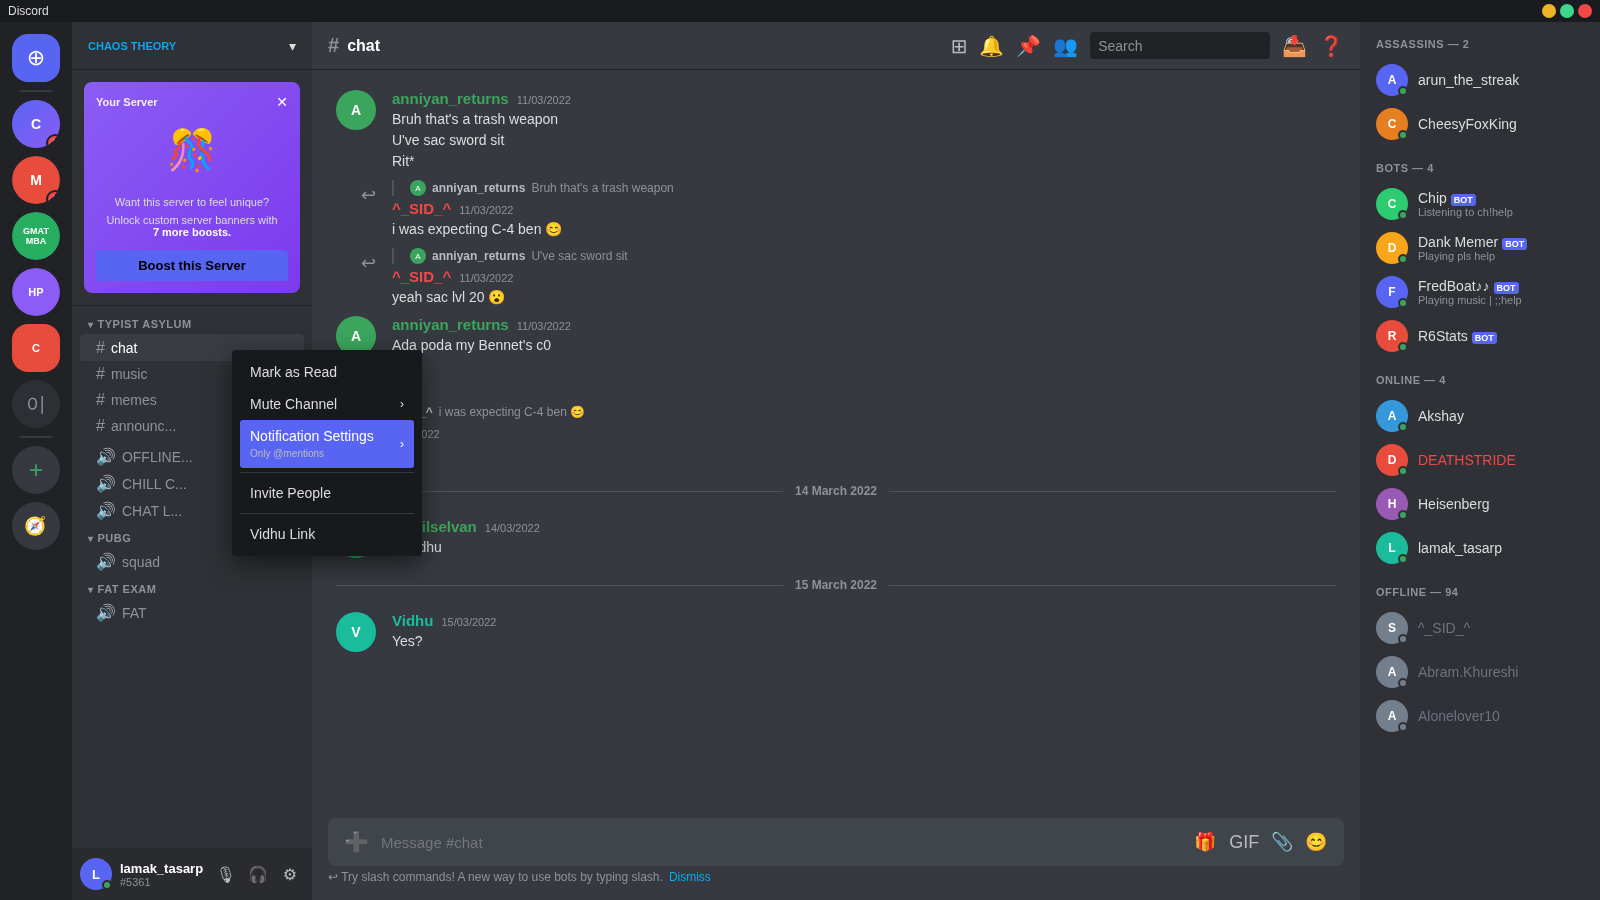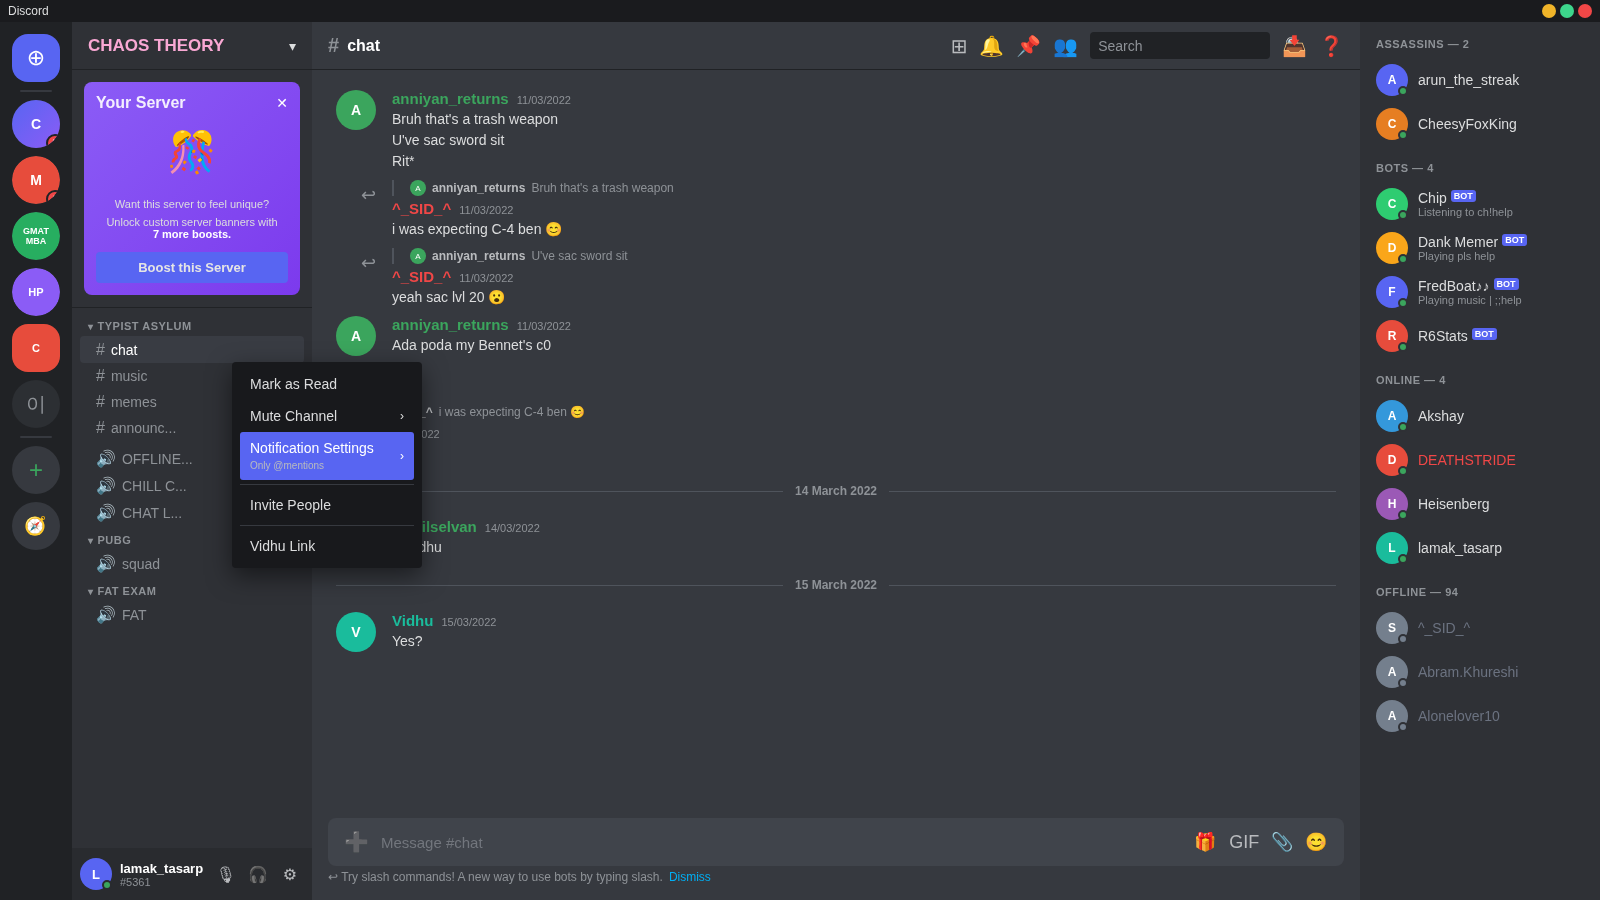--- a/index.html
+++ b/index.html
@@ -23,46 +23,46 @@
     .server-icon { width: 48px; height: 48px; border-radius: 50%; background: #5865f2; display: flex; align-items: center; justify-content: center; cursor: pointer; position: relative; transition: border-radius 0.2s; }
     .server-icon.active { border-radius: 16px; }
     .server-divider { width: 32px; height: 2px; background: #36393f; border-radius: 1px; }
     .badge { position: absolute; bottom: -4px; right: -4px; background: #f04747; color: white; border-radius: 50%; width: 18px; height: 18px; font-size: 10px; display: flex; align-items: center; justify-content: center; border: 2px solid #202225; }
     .add-server { width: 48px; height: 48px; border-radius: 50%; background: #36393f; display: flex; align-items: center; justify-content: center; cursor: pointer; color: #3ba55d; font-size: 24px; }
     .discover-icon { width: 48px; height: 48px; border-radius: 50%; background: #36393f; display: flex; align-items: center; justify-content: center; cursor: pointer; color: #3ba55d; font-size: 18px; }
 
     
     .channel-sidebar { width: 240px; background: #2f3136; display: flex; flex-direction: column; flex-shrink: 0; position: relative; }
     .server-header { height: 48px; display: flex; align-items: center; justify-content: space-between; padding: 0 16px; border-bottom: 1px solid #202225; cursor: pointer; background: #2f3136; }
-    .server-name { color: #f9a8d4; font-weight: 700; font-size: 17px; }
+    .server-name { color: #0ea5e9; font-weight: 700; font-size: 11px; }
     .server-header-chevron { color: #dcddde; font-size: 14px; }
     
     
     .boost-panel { background: #2f3136; padding: 12px; border-bottom: 1px solid #202225; }
     .boost-card { background: linear-gradient(135deg, #8b5cf6, #7c3aed); border-radius: 8px; padding: 12px; position: relative; overflow: hidden; }
-    .boost-card-header { color: white; font-size: 16px; font-weight: 600; opacity: 0.9; }
+    .boost-card-header { color: white; font-size: 11px; font-weight: 600; opacity: 0.9; }
     .boost-card-img { width: 100%; height: 80px; display: flex; align-items: center; justify-content: center; }
     .boost-img-placeholder { font-size: 40px; }
     .boost-text { color: #dcddde; font-size: 11px; text-align: center; margin: 6px 0; }
     .boost-text strong { color: white; }
-    .boost-btn { width: 100%; background: #5865f2; color: #e5e5e5; border: none; border-radius: 4px; padding: 8px; font-size: 13px; font-weight: 600; cursor: pointer; margin-top: 6px; }
+    .boost-btn { width: 100%; background: #5865f2; color: #000000; border: none; border-radius: 4px; padding: 8px; font-size: 13px; font-weight: 600; cursor: pointer; margin-top: 6px; }
 
     .channel-list { flex: 1; overflow-y: auto; padding: 8px 0; }
     .channel-category { margin-bottom: 4px; }
     .category-header { display: flex; align-items: center; padding: 4px 16px; cursor: pointer; color: #8e9297; font-size: 11px; font-weight: 700; text-transform: uppercase; letter-spacing: 0.5px; }
     .category-chevron { margin-right: 4px; font-size: 10px; }
     .channel-item { display: flex; align-items: center; padding: 4px 8px 4px 16px; margin: 0 8px; border-radius: 4px; cursor: pointer; color: #8e9297; font-size: 14px; gap: 6px; position: relative; }
     .channel-item:hover, .channel-item.active { background: #393c43; color: #dcddde; }
     .channel-item.active { color: #fff; }
     .channel-icon { font-size: 16px; color: #8e9297; }
     .channel-name { flex: 1; overflow: hidden; text-overflow: ellipsis; white-space: nowrap; }
     .channel-add { margin-left: auto; font-size: 16px; opacity: 0; }
 
     
-    .context-menu { position: absolute; left: 160px; top: 340px; background: #18191c; border-radius: 4px; padding: 6px 8px; z-index: 1000; width: 190px; box-shadow: 0 8px 24px rgba(0,0,0,0.5); }
+    .context-menu { position: absolute; left: 160px; top: 328px; background: #18191c; border-radius: 4px; padding: 6px 8px; z-index: 1000; width: 190px; box-shadow: 0 8px 24px rgba(0,0,0,0.5); }
     .ctx-item { padding: 8px 10px; border-radius: 3px; cursor: pointer; color: #dcddde; font-size: 14px; display: flex; align-items: center; justify-content: space-between; }
     .ctx-divider { height: 1px; background: #36393f; margin: 4px 0; }
     .ctx-sub-arrow { font-size: 12px; }
     .ctx-sub-label { font-size: 10px; color: #8e9297; }
 
     
     .user-area { height: 52px; background: #292b2f; display: flex; align-items: center; padding: 0 8px; gap: 8px; flex-shrink: 0; }
     .user-avatar-sm { width: 32px; height: 32px; border-radius: 50%; background: #5865f2; position: relative; }
     .user-status { width: 10px; height: 10px; background: #3ba55d; border-radius: 50%; border: 2px solid #292b2f; position: absolute; bottom: 0; right: 0; }
     .user-info { flex: 1; }
@@ -121,21 +121,21 @@
     .member-avatar { width: 32px; height: 32px; border-radius: 50%; position: relative; flex-shrink: 0; }
     .member-circle { width: 32px; height: 32px; border-radius: 50%; display: flex; align-items: center; justify-content: center; color: white; font-size: 12px; font-weight: 700; }
     .member-status-dot { width: 10px; height: 10px; border-radius: 50%; border: 2px solid #2f3136; position: absolute; bottom: 0; right: 0; }
     .online-dot { background: #3ba55d; }
     .offline-dot { background: #747f8d; }
     .member-info { flex: 1; min-width: 0; }
     .member-name { color: #dcddde; font-size: 14px; font-weight: 400; white-space: nowrap; overflow: hidden; text-overflow: ellipsis; }
     .member-name.red { color: #f04747; }
     .member-activity { color: #8e9297; font-size: 11px; white-space: nowrap; overflow: hidden; text-overflow: ellipsis; }
     .bot-badge { background: #5865f2; color: white; font-size: 9px; font-weight: 700; border-radius: 3px; padding: 1px 3px; margin-left: 4px; }
-    .member-name-row { display: flex; align-items: flex-start; }
+    .member-name-row { display: flex; align-items: flex-end; }
 
     .ctx-highlight { background: #5865f2 !important; color: white !important; border-radius: 3px; }
   </style>
 </head>
 <body>
 
 <div class="title-bar">
   <div class="title-bar-left">
     <span class="title-bar-text">Discord</span>
   </div>

